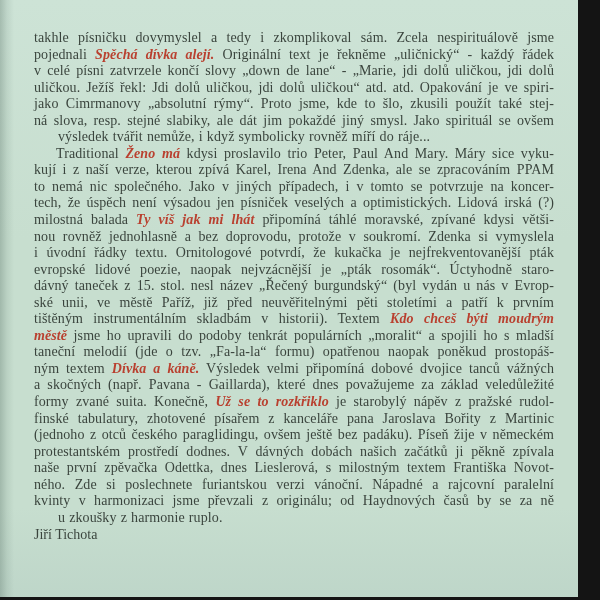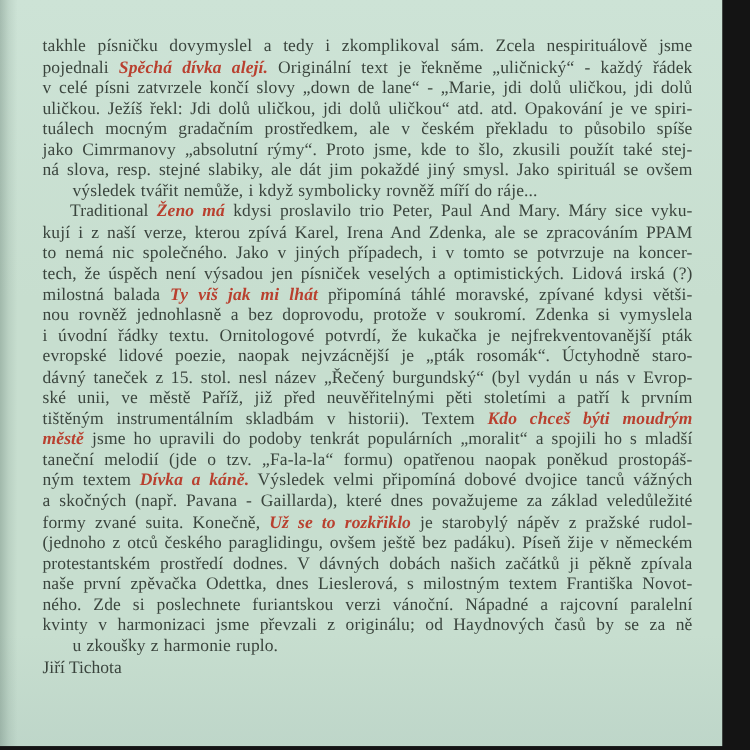--- a/index.html
+++ b/index.html
@@ -54,40 +54,40 @@
 </style>
 </head>
 <body>
 
 <div class="page">
   <div id="text-block">
       <div class="line"><span class="body-text">takhle písničku dovymyslel a tedy i zkomplikoval sám. Zcela nespirituálově jsme</span></div>
       <div class="line"><span class="body-text">pojednali </span><span class="song-title">Spěchá dívka alejí.</span><span class="body-text"> Originální text je řekněme „uličnický“ - každý řádek</span></div>
       <div class="line"><span class="body-text">v celé písni zatvrzele končí slovy „down de lane“ - „Marie, jdi dolů uličkou, jdi dolů</span></div>
       <div class="line"><span class="body-text">uličkou. Ježíš řekl: Jdi dolů uličkou, jdi dolů uličkou“ atd. atd. Opakování je ve spiri-</span></div>
-      <div class="line"><span class="body-text">tuálech mocným gradačním prostředkem, ale v českém překladu to působilo spíše</span></div>
       <div class="line"><span class="body-text">jako Cimrmanovy „absolutní rýmy“. Proto jsme, kde to šlo, zkusili použít také stej-</span></div>
       <div class="line"><span class="body-text">ná slova, resp. stejné slabiky, ale dát jim pokaždé jiný smysl. Jako spirituál se ovšem</span></div>
       <div class="line flush"><span class="body-text">výsledek tvářit nemůže, i když symbolicky rovněž míří do ráje...</span></div>
       <div class="line indent"><span class="body-text">Traditional </span><span class="song-title">Ženo má</span><span class="body-text"> kdysi proslavilo trio Peter, Paul And Mary. Máry sice vyku-</span></div>
       <div class="line"><span class="body-text">kují i z naší verze, kterou zpívá Karel, Irena And Zdenka, ale se zpracováním PPAM</span></div>
       <div class="line"><span class="body-text">to nemá nic společného. Jako v jiných případech, i v tomto se potvrzuje na koncer-</span></div>
       <div class="line"><span class="body-text">tech, že úspěch není výsadou jen písniček veselých a optimistických. Lidová irská (?)</span></div>
       <div class="line"><span class="body-text">milostná balada </span><span class="song-title">Ty víš jak mi lhát</span><span class="body-text"> připomíná táhlé moravské, zpívané kdysi větši-</span></div>
       <div class="line"><span class="body-text">nou rovněž jednohlasně a bez doprovodu, protože v soukromí. Zdenka si vymyslela</span></div>
       <div class="line"><span class="body-text">i úvodní řádky textu. Ornitologové potvrdí, že kukačka je nejfrekventovanější pták</span></div>
       <div class="line"><span class="body-text">evropské lidové poezie, naopak nejvzácnější je „pták rosomák“. Úctyhodně staro-</span></div>
       <div class="line"><span class="body-text">dávný taneček z 15. stol. nesl název „Řečený burgundský“ (byl vydán u nás v Evrop-</span></div>
       <div class="line"><span class="body-text">ské unii, ve městě Paříž, již před neuvěřitelnými pěti stoletími a patří k prvním</span></div>
       <div class="line"><span class="body-text">tištěným instrumentálním skladbám v historii). Textem </span><span class="song-title">Kdo chceš býti moudrým</span></div>
       <div class="line"><span class="song-title">městě</span><span class="body-text"> jsme ho upravili do podoby tenkrát populárních „moralit“ a spojili ho s mladší</span></div>
       <div class="line"><span class="body-text">taneční melodií (jde o tzv. „Fa-la-la“ formu) opatřenou naopak poněkud prostopáš-</span></div>
       <div class="line"><span class="body-text">ným textem </span><span class="song-title">Dívka a káně.</span><span class="body-text"> Výsledek velmi připomíná dobové dvojice tanců vážných</span></div>
       <div class="line"><span class="body-text">a skočných (např. Pavana - Gaillarda), které dnes považujeme za základ veledůležité</span></div>
       <div class="line"><span class="body-text">formy zvané suita. Konečně, </span><span class="song-title">Už se to rozkřiklo</span><span class="body-text"> je starobylý nápěv z pražské rudol-</span></div>
+      <div class="line"><span class="body-text">finské tabulatury, zhotovené písařem z kanceláře pana Jaroslava Bořity z Martinic</span></div>
       <div class="line"><span class="body-text">(jednoho z otců českého paraglidingu, ovšem ještě bez padáku). Píseň žije v německém</span></div>
       <div class="line"><span class="body-text">protestantském prostředí dodnes. V dávných dobách našich začátků ji pěkně zpívala</span></div>
       <div class="line"><span class="body-text">naše první zpěvačka Odettka, dnes Lieslerová, s milostným textem Františka Novot-</span></div>
       <div class="line"><span class="body-text">ného. Zde si poslechnete furiantskou verzi vánoční. Nápadné a rajcovní paralelní</span></div>
       <div class="line"><span class="body-text">kvinty v harmonizaci jsme převzali z originálu; od Haydnových časů by se za ně</span></div>
       <div class="line flush"><span class="body-text">u zkoušky z harmonie ruplo.</span></div>
     </div>
   <div class="signature-line">
     <span>Jiří Tichota</span>
   </div>

